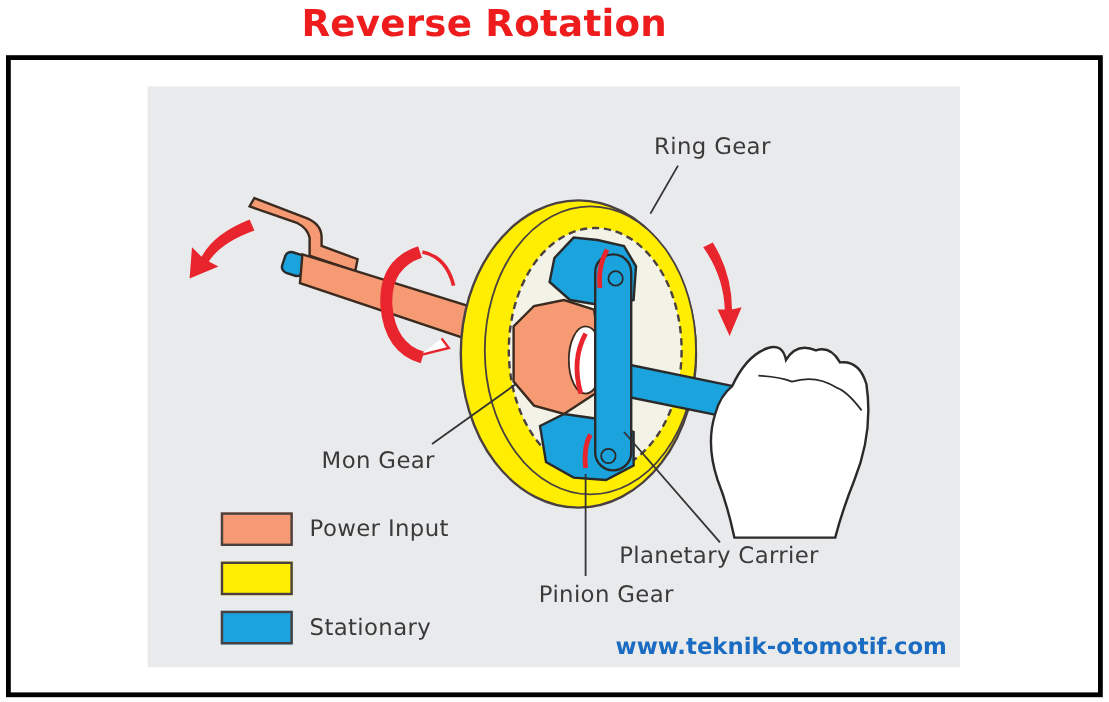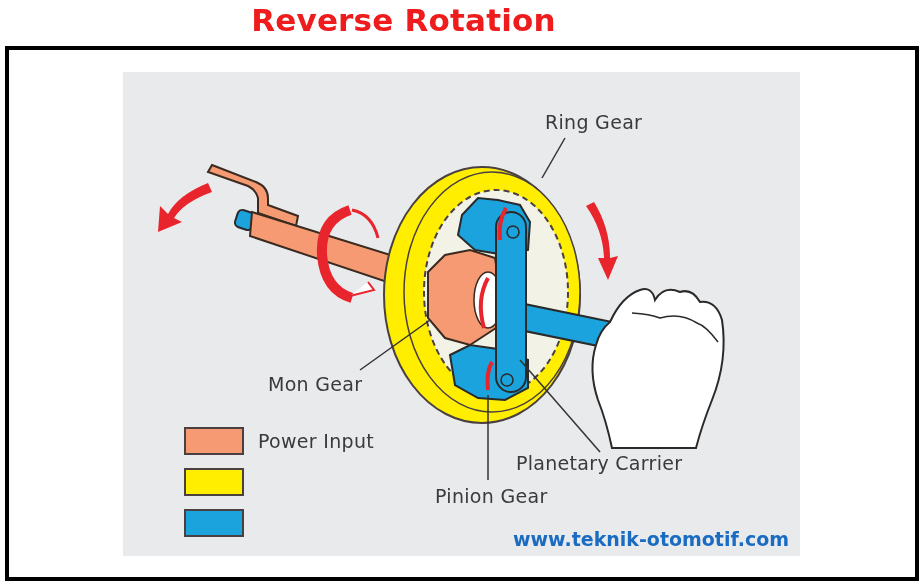--- a/index.html
+++ b/index.html
@@ -77,26 +77,27 @@
 
   <line x1="565" y1="138" x2="542" y2="178" stroke="#333" stroke-width="1.5"></line>
   <line x1="360" y1="370" x2="430" y2="320" stroke="#333" stroke-width="1.5"></line>
   <line x1="488" y1="395" x2="488" y2="480" stroke="#333" stroke-width="1.5"></line>
   <line x1="520" y1="360" x2="600" y2="452" stroke="#333" stroke-width="1.5"></line>
 </svg>
 
 <div class="lbl" style="left:545px; top:111px;">Ring Gear</div>
 <div class="lbl" style="left:268px; top:373px;">Mon Gear</div>
 <div class="lbl" style="left:516px; top:452px;">Planetary Carrier</div>
-<div class="lbl" style="left:435px; top:485px;">Pinion Gear</div>
+<div class="lbl" style="left:449px; top:485px;">Pinion Gear</div>
 
 <div class="legend-item" style="top:426px;text-align:center;">
   <div class="swatch" style="background:#f59a72;"></div>
   <span class="legend-text">Power Input</span>
 </div>
 <div class="legend-item" style="top:467px;">
   <div class="swatch" style="background:#ffee00;"></div>
 </div>
 <div class="legend-item" style="top:508px;">
   <div class="swatch" style="background:#1aa3dd;"></div>
+  <span class="legend-text">Stationary</span>
 </div>
 
 <div class="watermark">www.teknik-otomotif.com</div>
 
 </body></html>

